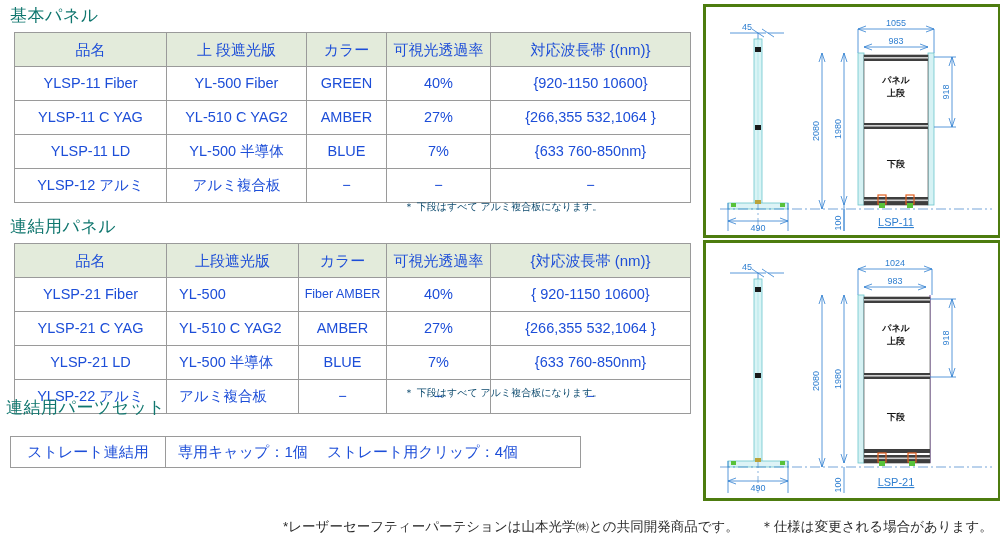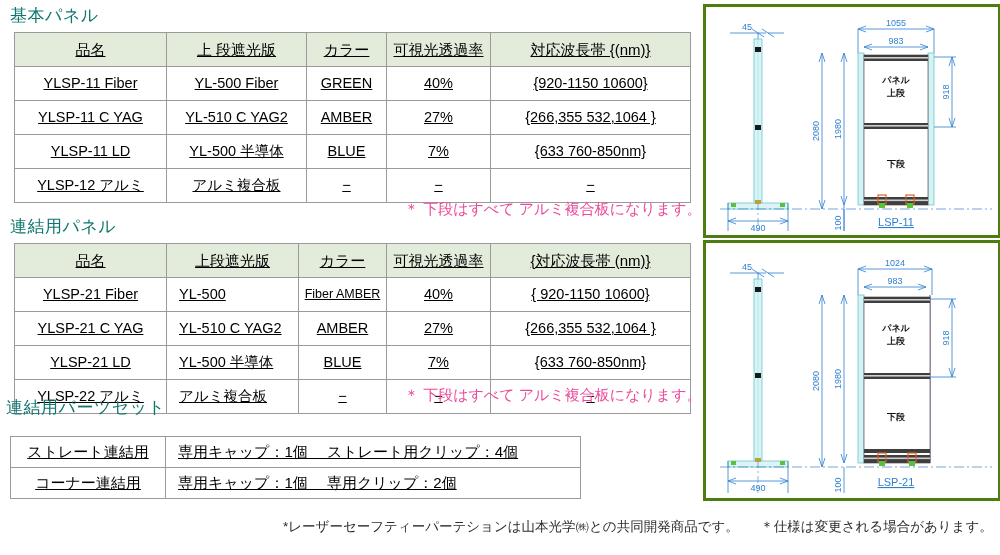--- a/index.html
+++ b/index.html
@@ -26,23 +26,22 @@
   }
   .t1-title{position:absolute;left:10px;top:4px;}
   .t2-title{position:absolute;left:10px;top:215px;}
   .t3-title{position:absolute;left:6px;top:396px;font-family:Liberation Serif, serif;}
 
   table.spec{
     border-collapse:collapse;
     position:absolute;
     table-layout:fixed;
     font-size:14.5px;
-    color:#000000;
+    color:#1d4ed8;
     background:#fff;
-    text-decoration:underline;
   }
   table.spec th, table.spec td{
     border:1px solid #9a9a9a;
     padding:0;
     height:33px;
     text-align:center;
     vertical-align:middle;
     font-weight:normal;
     line-height:1.15;
     white-space:nowrap;
@@ -74,22 +73,22 @@
 
   
   #table3{left:10px;top:436px;width:570px;padding-left:8px;}
   #table3 col.c1{width:155px}
   #table3 col.c2{width:415px}
   #table3 td{height:30px;font-size:15px;}
   #table3 td.desc{text-align:left;padding-left:12px;}
 
   .note{
     position:absolute;
-    font-size:15px;
-    color:#ec4899;
+    font-size:10px;
+    color:#0c4a6e;
     white-space:nowrap;
   }
   #note1{left:404px;top:200px;}
   #note2{left:404px;top:386px;}
 
   .footer-note{
     position:absolute;
     left:283px;top:518px;
     font-size:13.5px;
     color:#2b2b2b;
@@ -225,24 +224,20 @@
 
     <table class="spec" id="table3">
       <colgroup>
           <col class="c1">
           <col class="c2">
         </colgroup>
       <tbody>
         <tr>
           <td>ストレート連結用</td>
           <td class="desc">専用キャップ：1個　 ストレート用クリップ：4個</td>
-        </tr>
-        <tr>
-          <td>コーナー連結用</td>
-          <td class="desc">専用キャップ：1個　 専用クリップ：2個</td>
         </tr>
       </tbody>
     </table>
   </div>
 
   <div class="footer-note">
     <span>*レーザーセーフティーパーテションは山本光学㈱との共同開発商品です。</span>
     <span class="gap"></span>
     <span>＊仕様は変更される場合があります。</span>
   </div>

